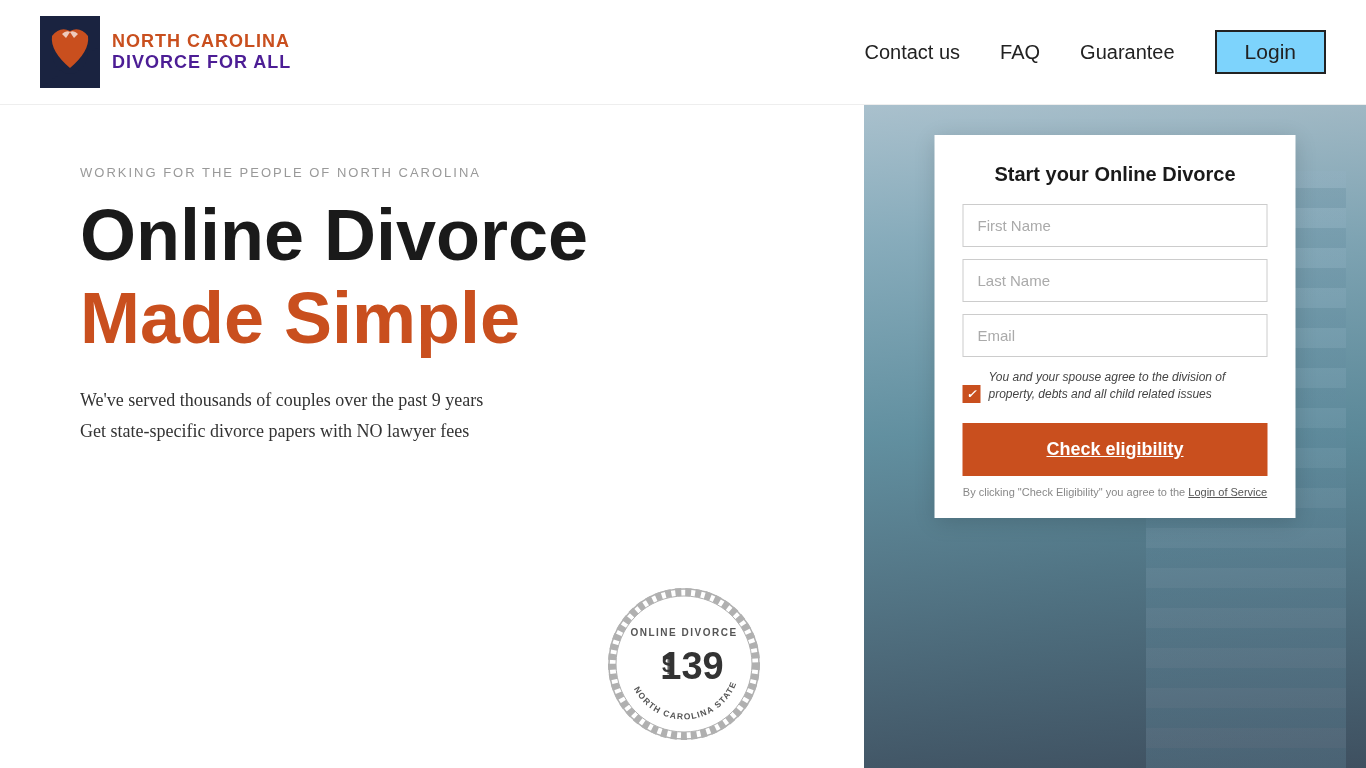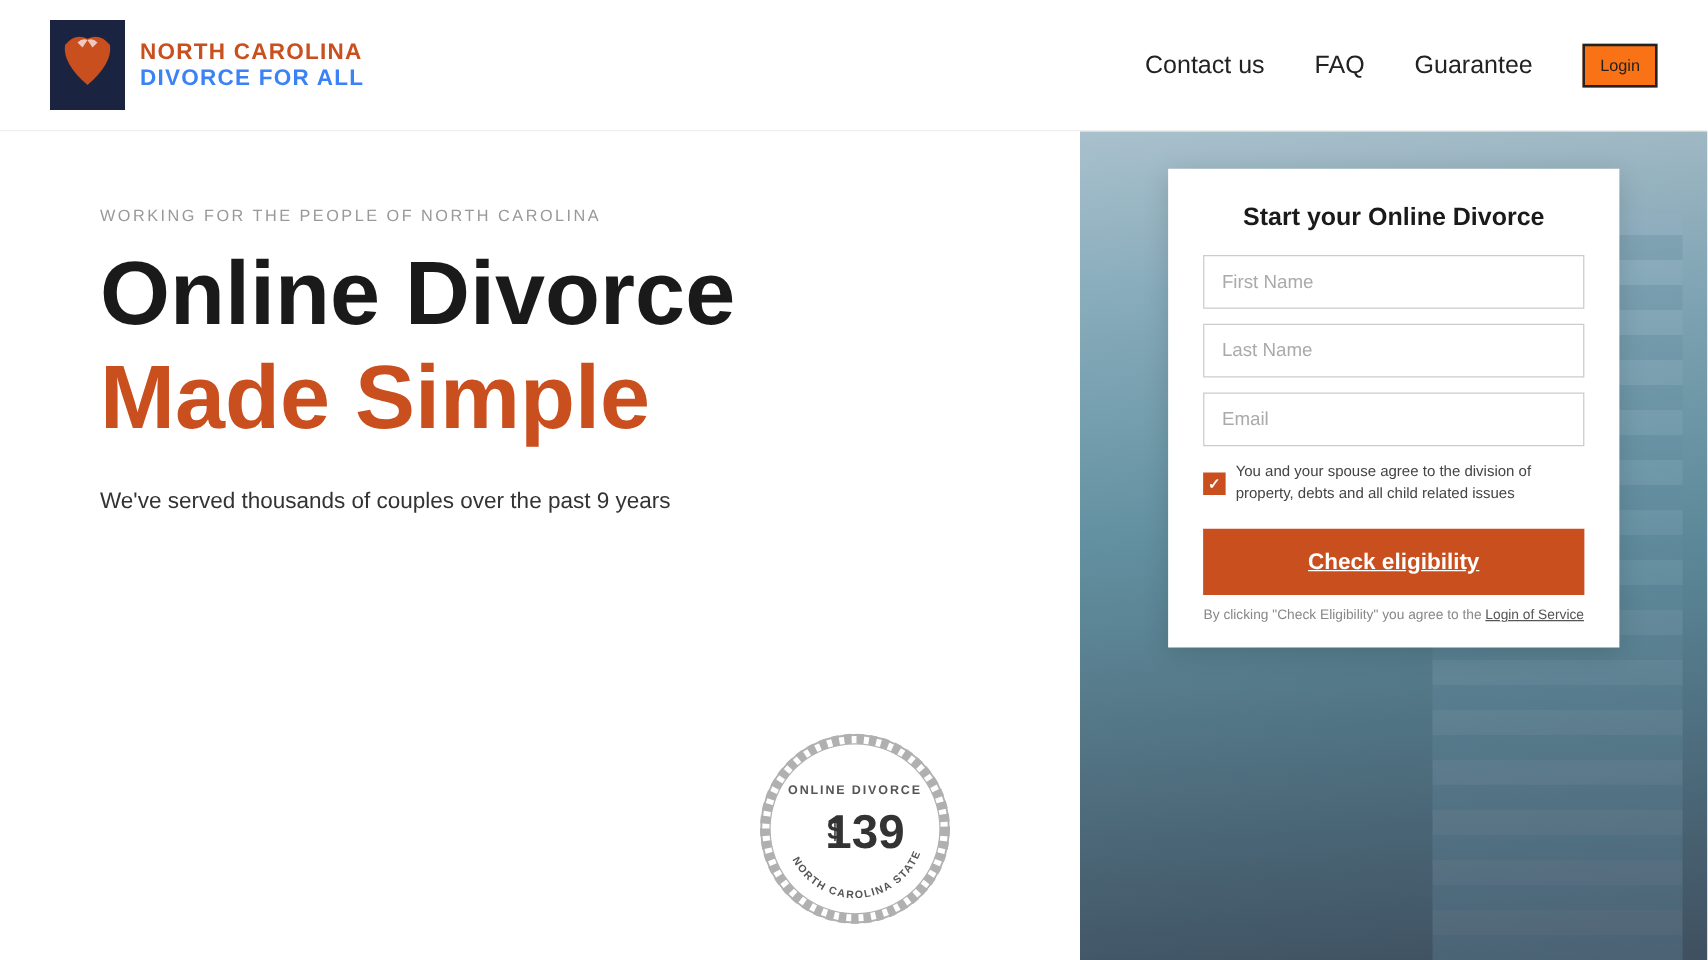--- a/index.html
+++ b/index.html
@@ -32,41 +32,41 @@
     }
     .logo-top {
       font-size: 18px;
       font-weight: 700;
       color: #c94f1e;
       letter-spacing: 1px;
     }
     .logo-bottom {
       font-size: 18px;
       font-weight: 700;
-      color: #3b82f6;
+      color: #4c1d95;
       letter-spacing: 1px;
     }
     .nav {
       display: flex;
       align-items: center;
       gap: 40px;
     }
     .nav-link {
       font-size: 20px;
       color: #222;
       text-decoration: none;
       cursor: pointer;
     }
     .nav-login {
       border: 2px solid #222;
-      padding: 8px 12px;
-      font-size: 13px;
+      padding: 8px 28px;
+      font-size: 21px;
       color: #222;
       cursor: pointer;
-      background: #f97316;
+      background: #7dd3fc;
     }
 
     
     .main {
       display: flex;
       height: calc(768px - 105px);
     }
 
     
     .left-content {
@@ -96,20 +96,21 @@
       line-height: 1.1;
       margin-bottom: 32px;
     }
     .bullet-points {
       margin-bottom: 30px;
     }
     .bullet-points p {
       font-size: 18px;
       color: #333;
       margin-bottom: 10px;
+      font-family: Liberation Serif, serif;
     }
 
     
     .stamp-container {
       position: absolute;
       bottom: 20px;
       right: 100px;
     }
 
     
@@ -176,23 +177,24 @@
       margin-bottom: 12px;
       outline: none;
     }
     .form-input::placeholder {
       color: #aaa;
     }
 
     
     .checkbox-row {
       display: flex;
-      align-items: center;
+      align-items: flex-end;
       gap: 8px;
       margin-bottom: 8px;
+      font-style: italic;
     }
     .checkbox-box {
       width: 18px;
       height: 18px;
       background: #c94f1e;
       flex-shrink: 0;
       margin-top: 2px;
       display: flex;
       align-items: center;
       justify-content: center;
@@ -261,20 +263,21 @@
 </header>
 
 <div class="main">
 
   <div class="left-content">
     <p class="subtitle">WORKING FOR THE PEOPLE OF NORTH CAROLINA</p>
     <h1 class="headline-black">Online Divorce</h1>
     <h1 class="headline-orange">Made Simple</h1>
     <div class="bullet-points">
       <p>We've served thousands of couples over the past 9 years</p>
+      <p>Get state-specific divorce papers with NO lawyer fees</p>
     </div>
 
     <div class="stamp-container">
       <svg width="160" height="160" viewBox="0 0 160 160" xmlns="http://www.w3.org/2000/svg">
 
         <circle cx="80" cy="80" r="75" fill="none" stroke="#b0b0b0" stroke-width="1.5"></circle>
         <circle cx="80" cy="80" r="68" fill="none" stroke="#b0b0b0" stroke-width="1"></circle>
 
         <circle cx="80" cy="80" r="72" fill="none" stroke="#b0b0b0" stroke-width="8" stroke-dasharray="6 4"></circle>
 

